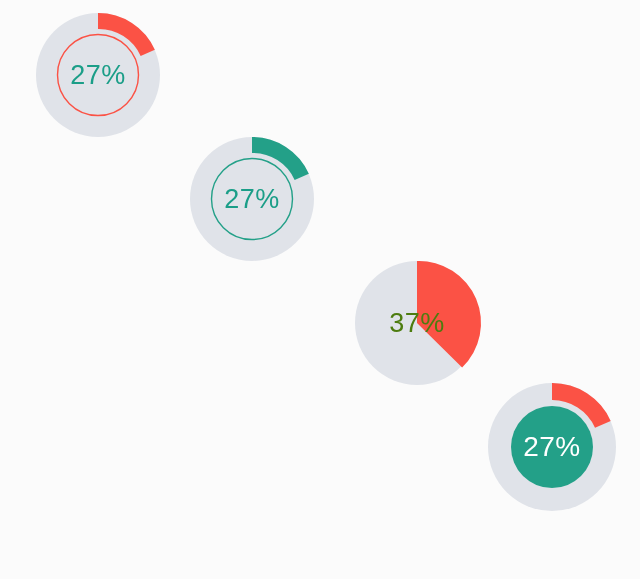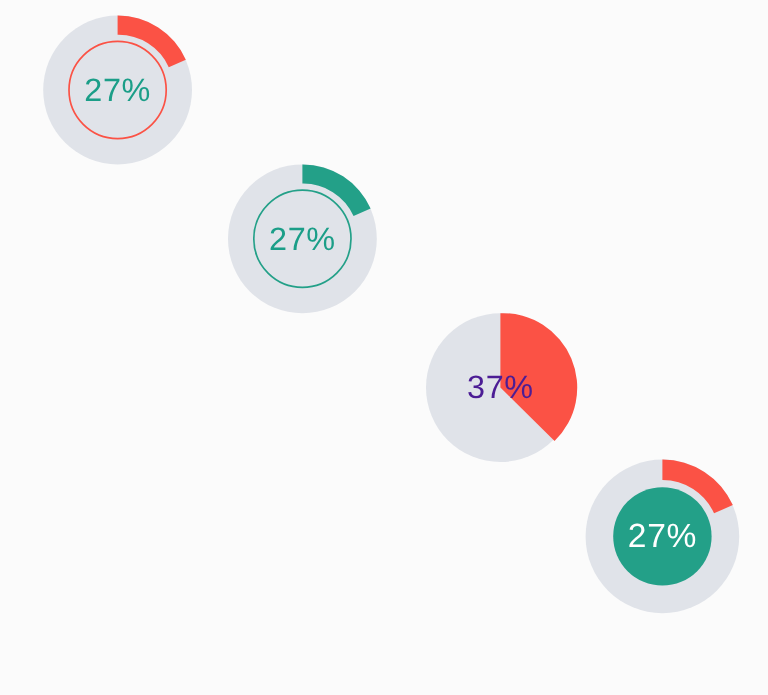--- a/index.html
+++ b/index.html
@@ -49,21 +49,21 @@
     </svg>
     <div class="gauge-label" style="color:#1b9e88;">27%</div>
   </div>
 
   <div class="widget ring-wrap" style="left:355px;top:13px;width:124px;height:124px;">
     <svg width="124" height="124" viewBox="0 0 124 124" aria-hidden="true">
       <circle cx="62" cy="62" r="62" fill="#e0e3e9"></circle>
 
       <path d="M 62 62 L 62 0 A 62 62 0 0 1 107.13 106.52 Z" fill="#fb5245"></path>
     </svg>
-    <div class="gauge-label" style="color:#4c1d95;">37%</div>
+    <div class="gauge-label" style="color:#4d7c0f;">37%</div>
   </div>
 
   <div class="widget ring-wrap" style="left:488px;top:11px;width:128px;height:128px;">
     <svg width="128" height="128" viewBox="0 0 128 128" aria-hidden="true">
       <circle cx="64" cy="64" r="64" fill="#e0e3e9"></circle>
       <path d="M 64 0 A 64 64 0 0 1 122.69 37.91 L 107.02 44.74 A 47 47 0 0 0 64 17 Z" fill="#fb5245"></path>
       <circle cx="64" cy="64" r="41" fill="#23a088"></circle>
     </svg>
     <div class="gauge-label lg" style="color:#ffffff;">27%</div>
   </div>

